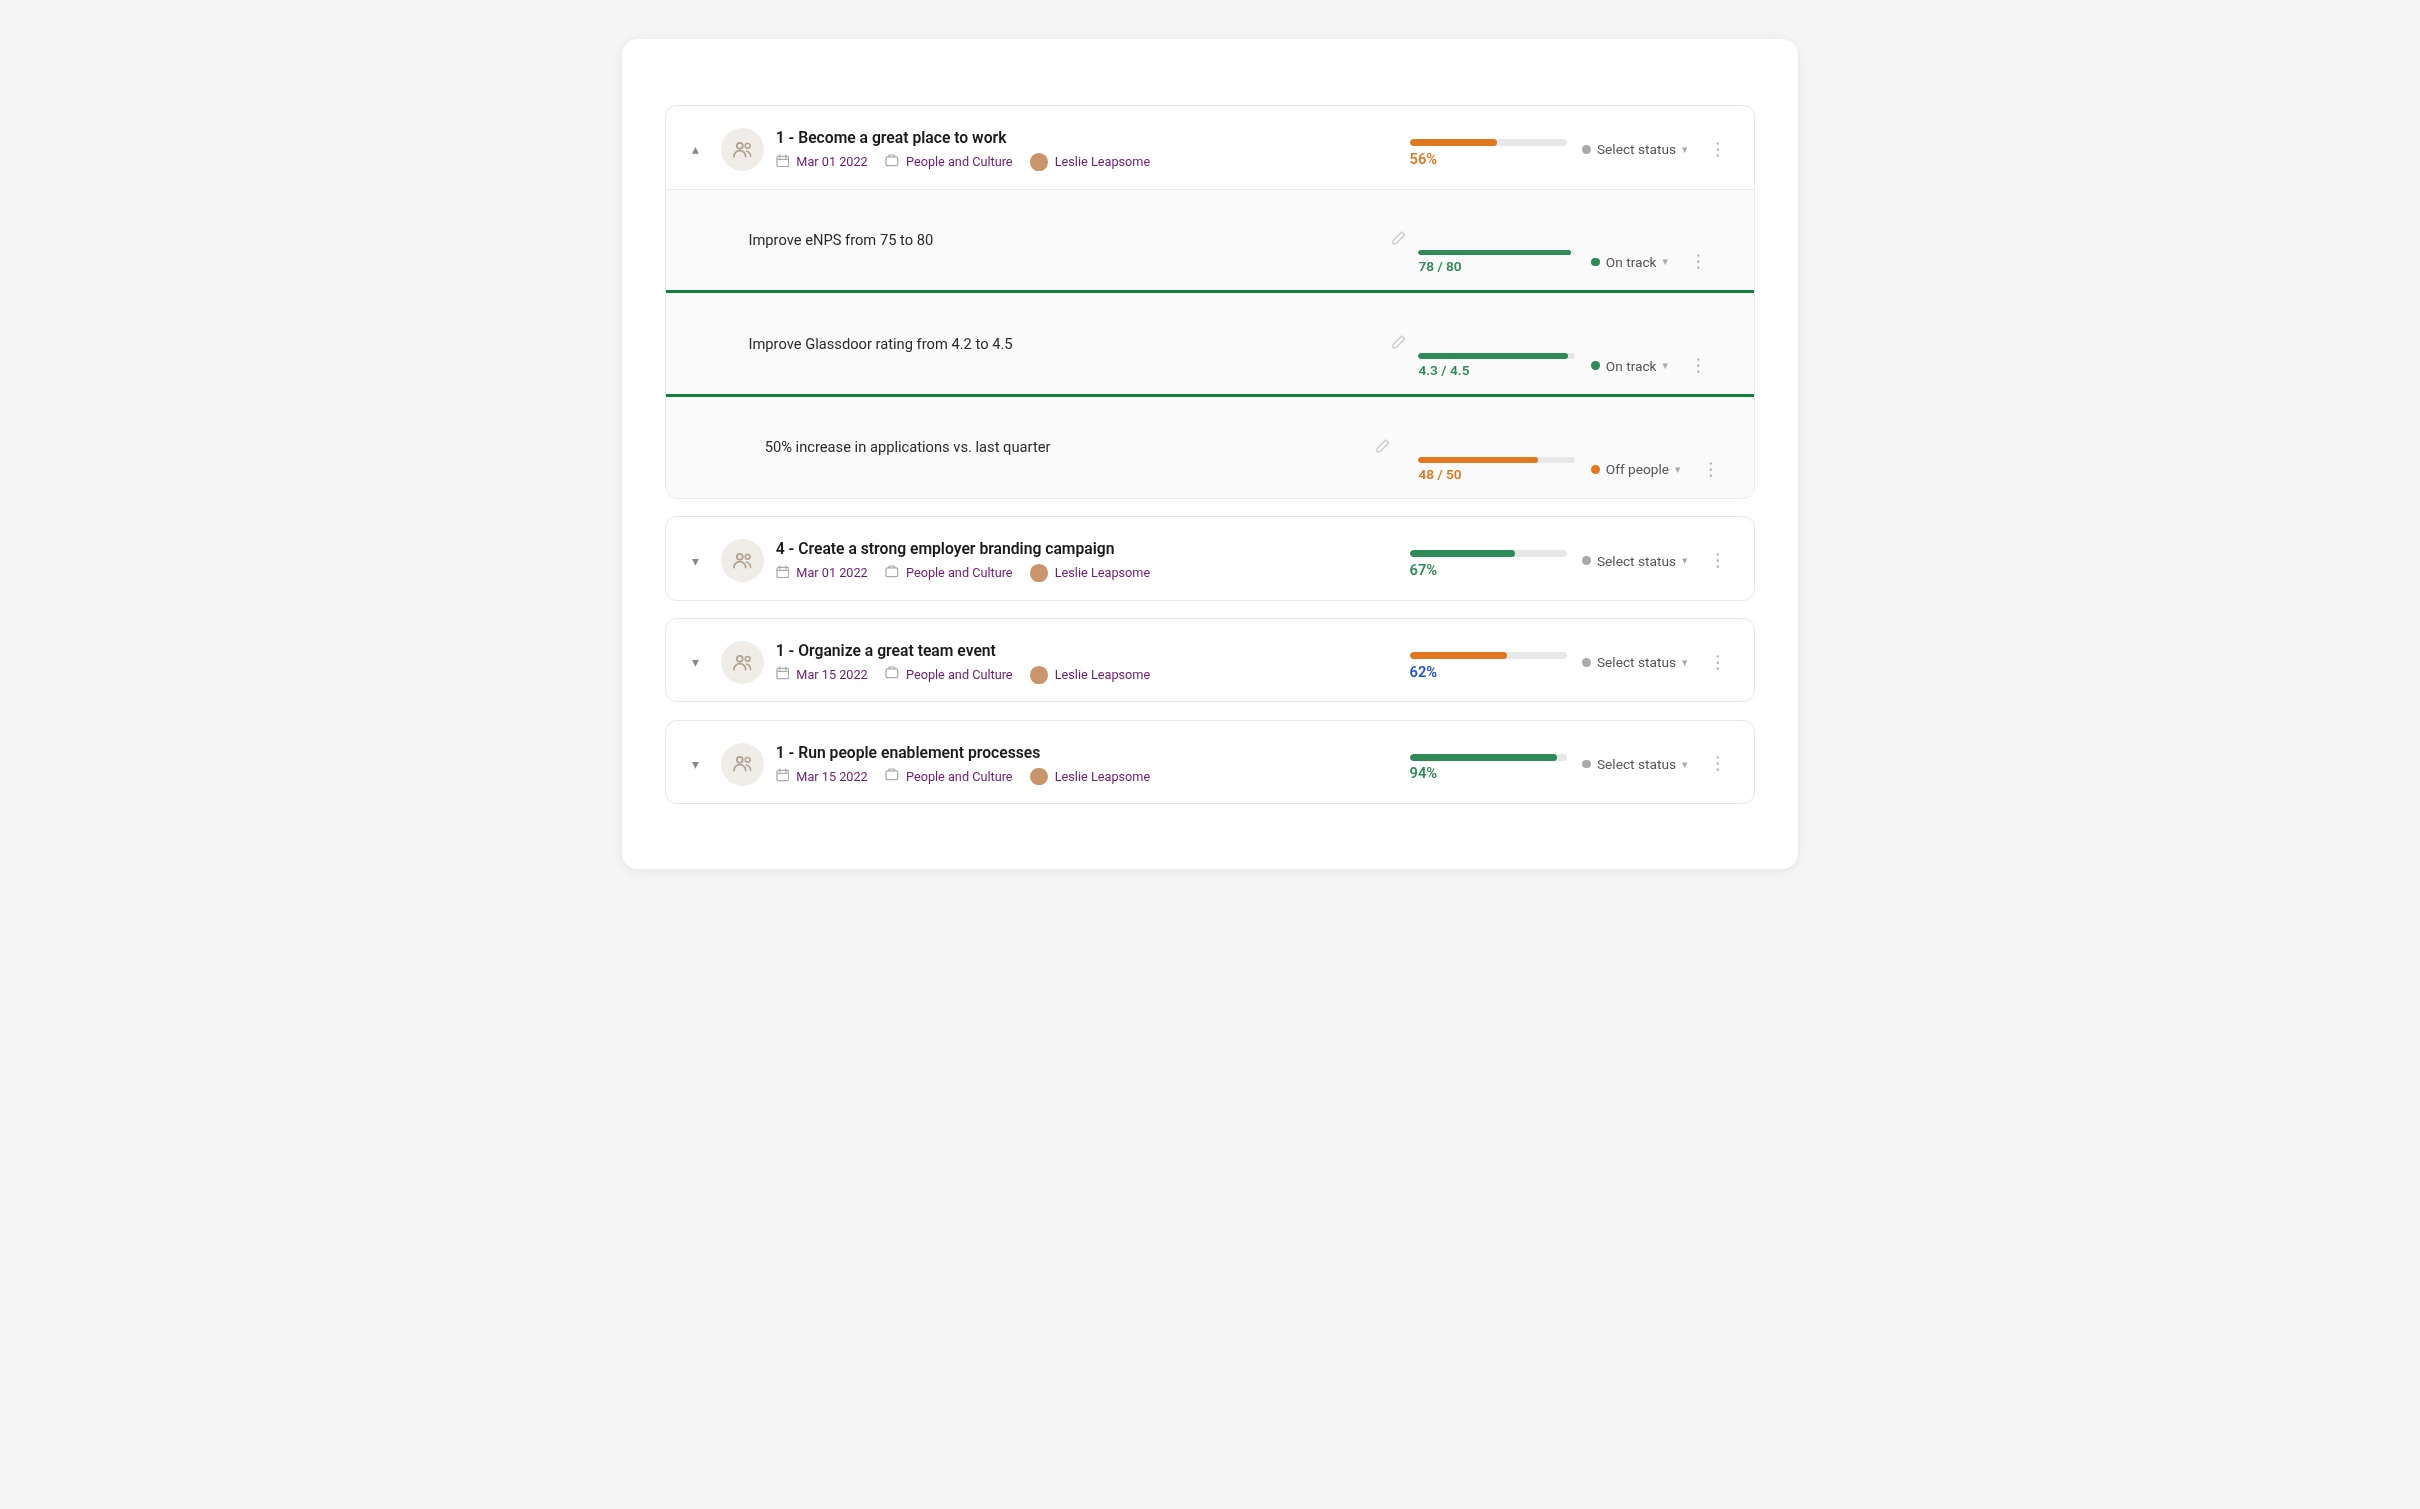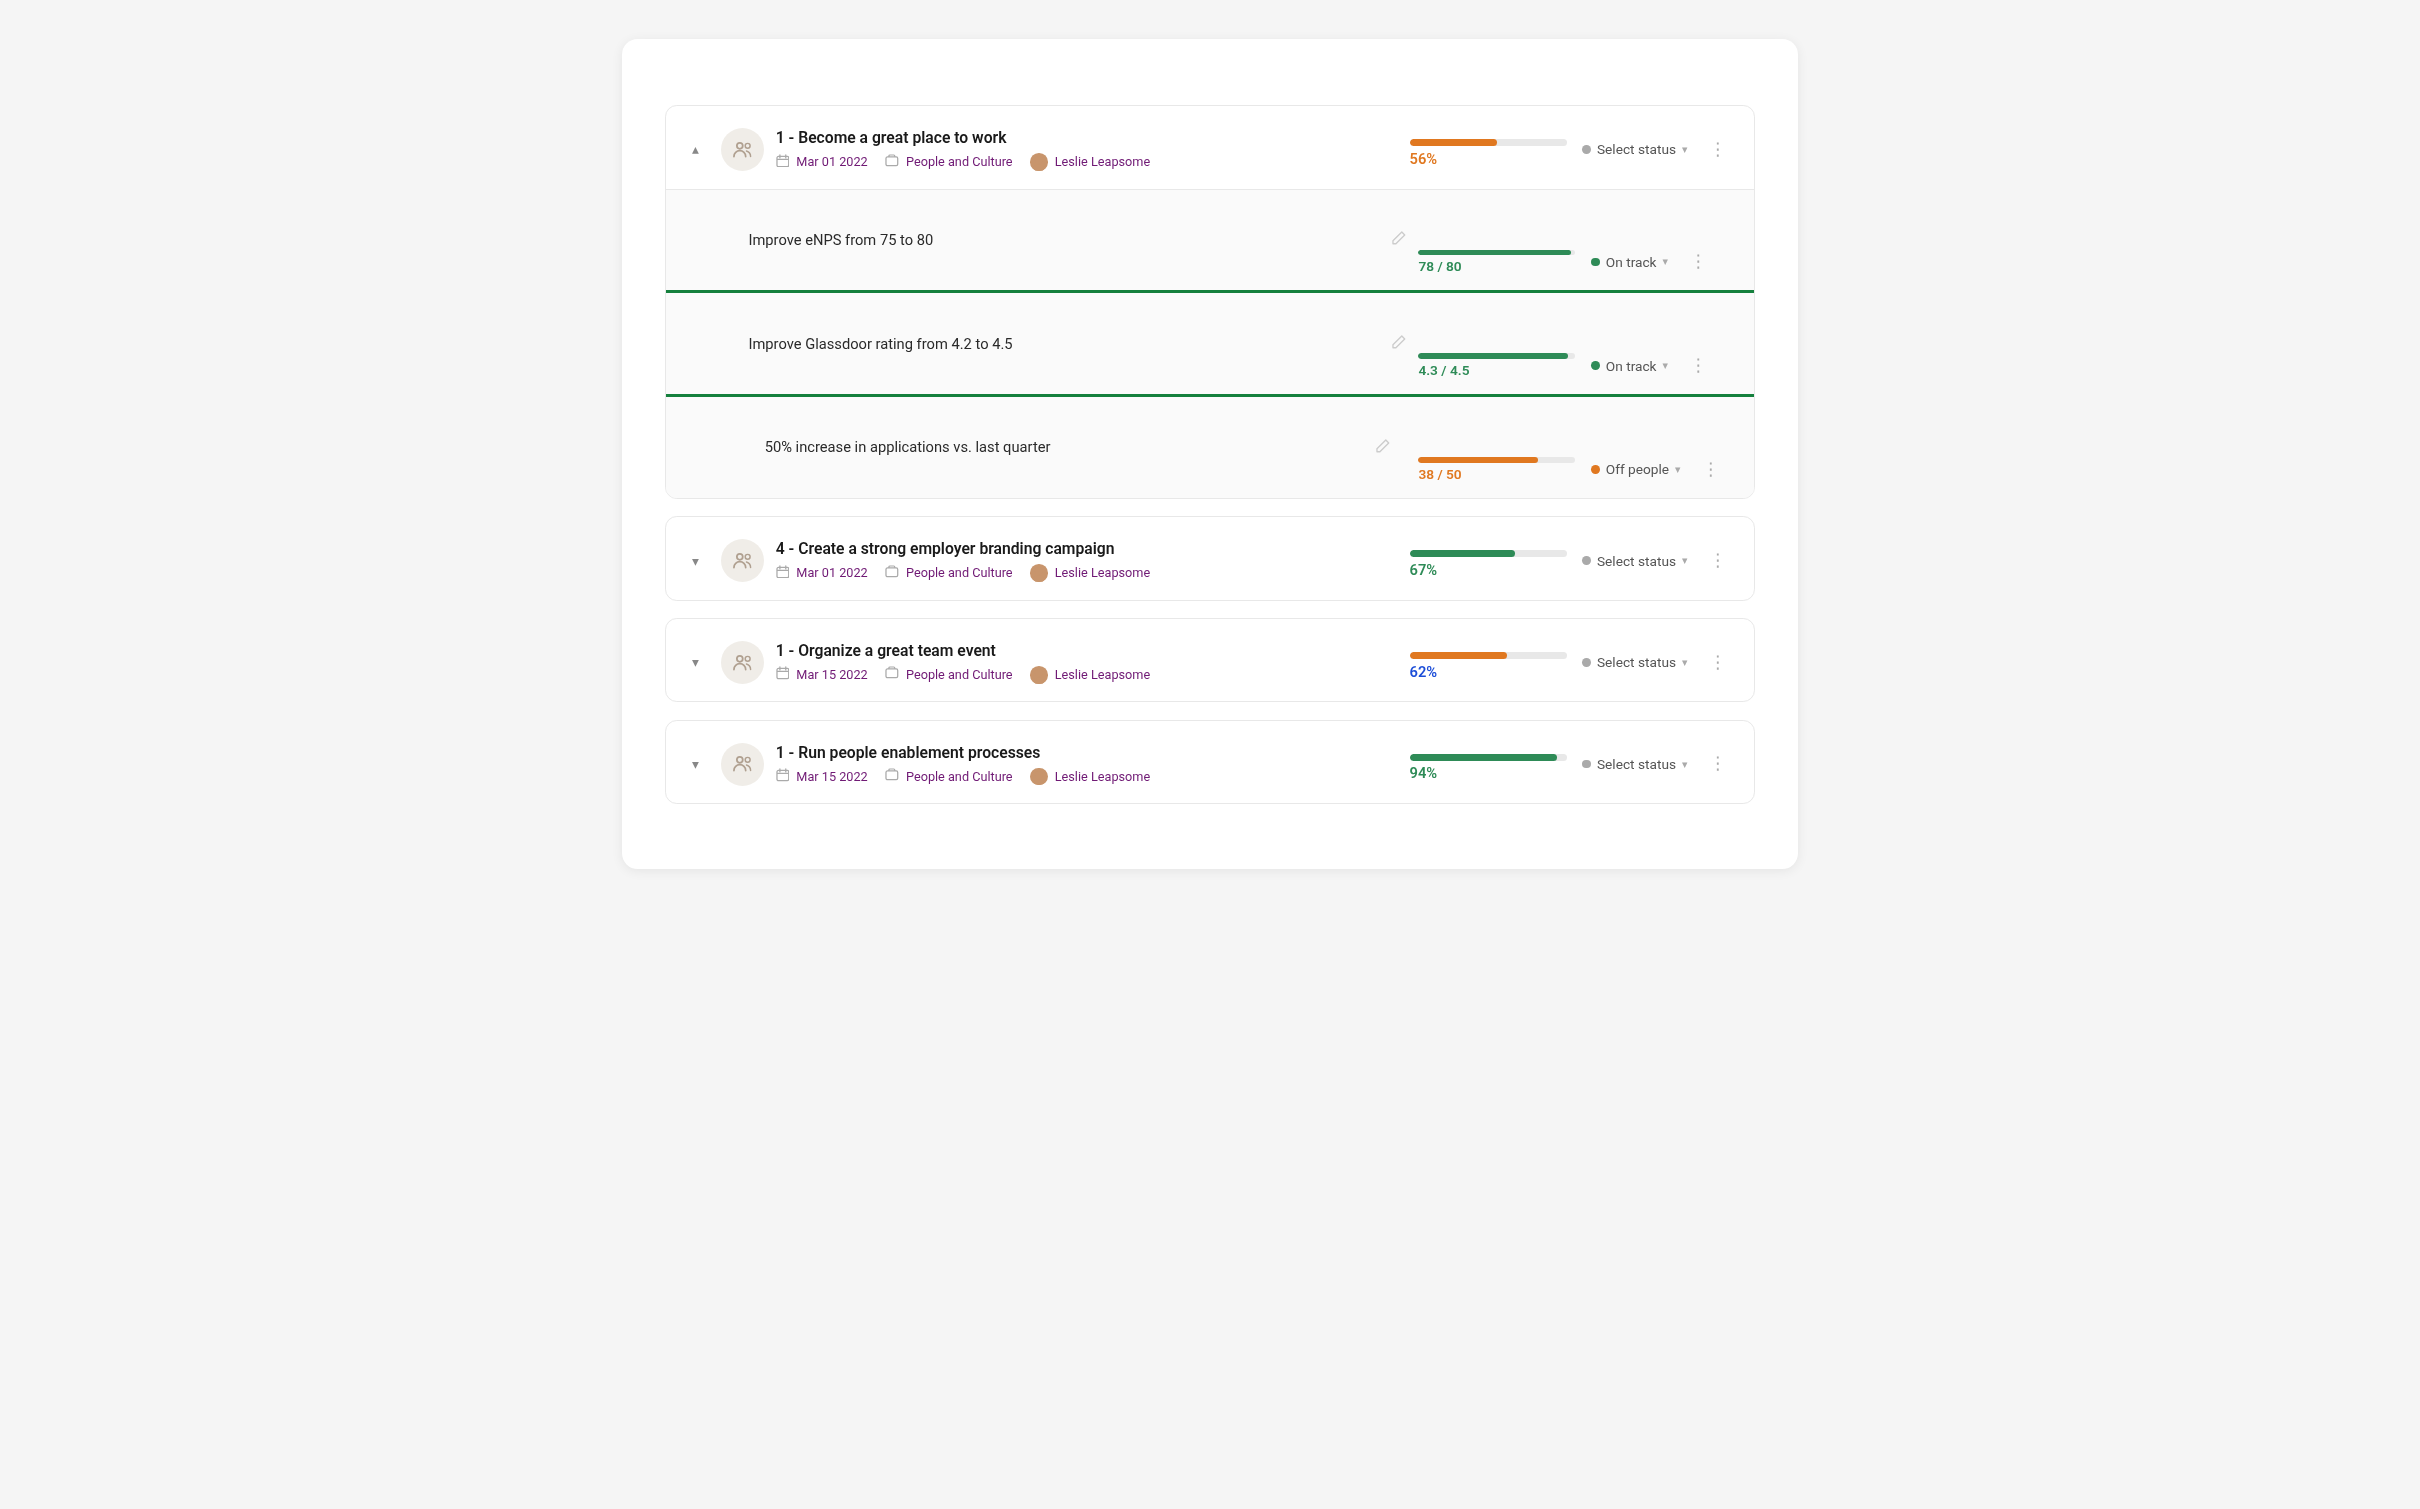--- a/index.html
+++ b/index.html
@@ -321,21 +321,21 @@
             <div style="width: 15.7px; flex-shrink: 0;"></div>
             <div class="sub-goal-title">50% increase in applications vs. last quarter</div>
             <span class="edit-icon"><svg width="15.7" height="15.7" viewBox="0 0 16 16" fill="none">
                 <path d="M11 2l3 3-9 9H2v-3L11 2z" stroke="#ccc" stroke-width="1.4" fill="none" stroke-linejoin="round"></path>
               </svg></span>
             <div class="sub-goal-right">
               <div class="sub-progress-section">
                 <div class="sub-progress-bar-container">
                   <div class="progress-bar-fill" style="width: 76%; background: rgb(224, 120, 32);"></div>
                 </div>
-                <div class="sub-progress-label orange">38 / 50</div>
+                <div class="sub-progress-label orange">48 / 50</div>
               </div>
               <div class="status-select">
                 <span class="status-dot orange"></span>
                 <span>Off people</span>
                 <span class="chevron-small">▾</span>
               </div>
               <button class="more-btn">⋮</button>
             </div>
           </div>
         </div>

